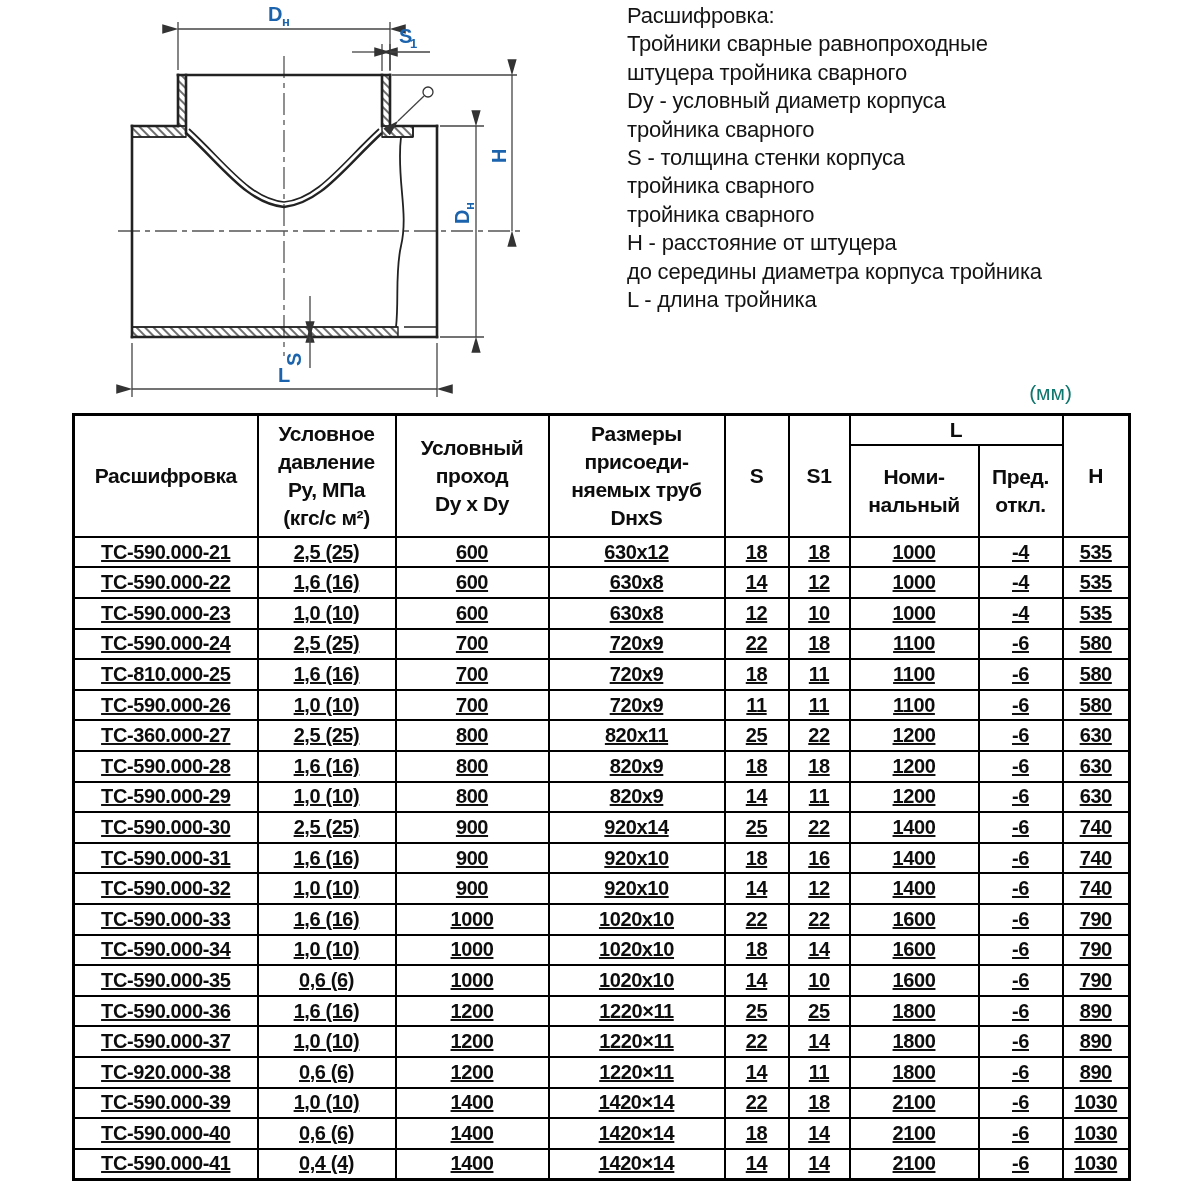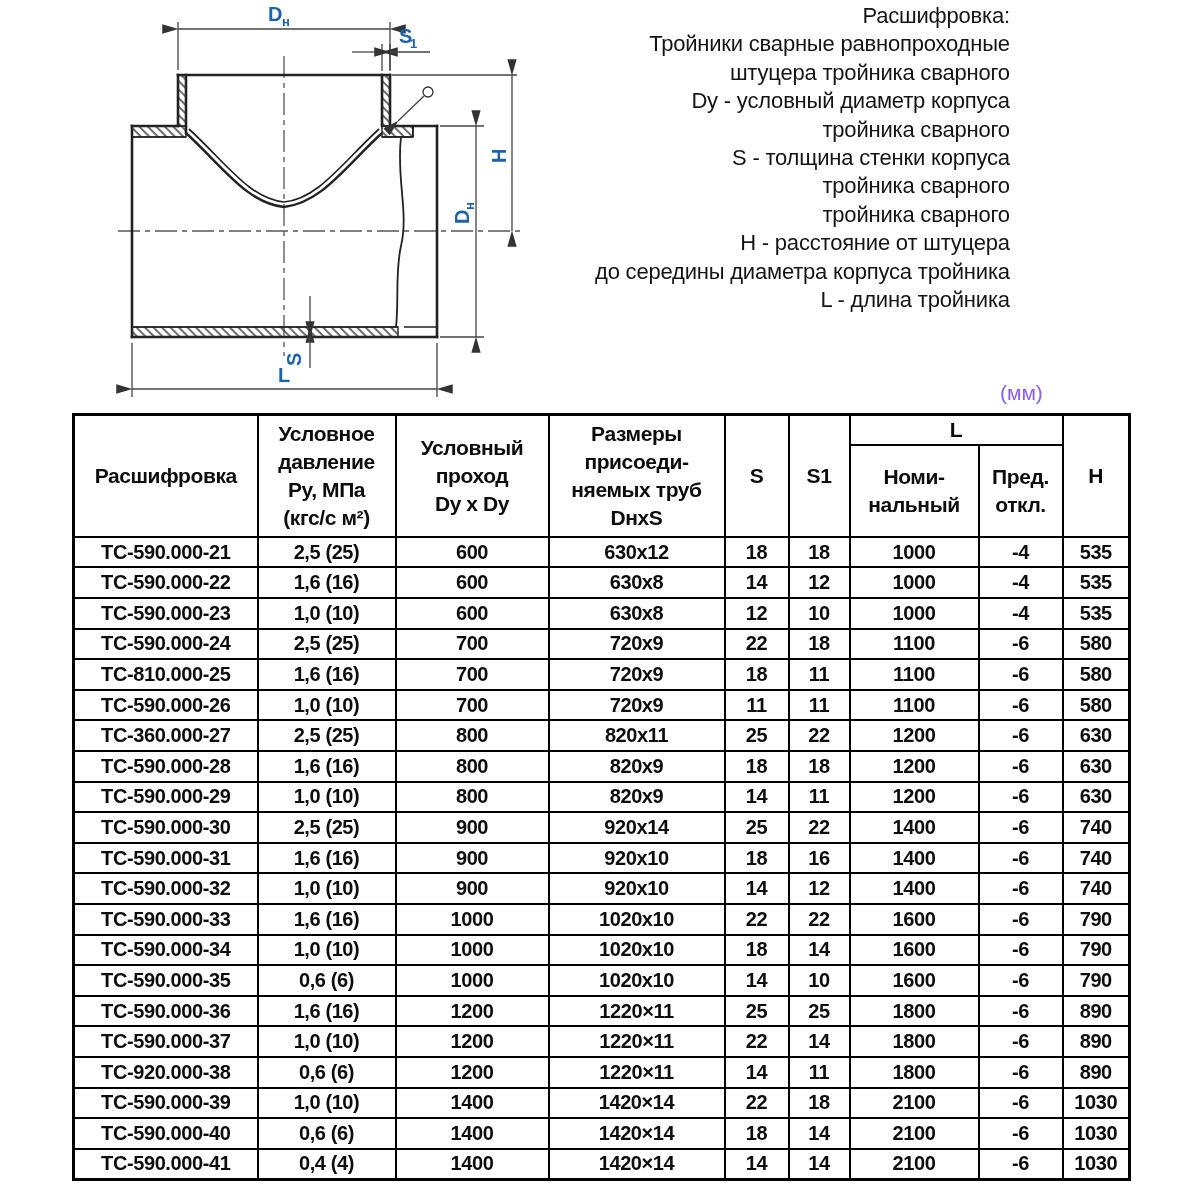--- a/index.html
+++ b/index.html
@@ -1,27 +1,27 @@
 <!DOCTYPE html>
 <html><head>
 <meta charset="utf-8">
 <style>
   html,body{margin:0;padding:0;background:#fff;}
   body{width:1200px;height:1195px;overflow:hidden;font-family:"Liberation Sans",sans-serif;color:#111;}
   .top{position:relative;width:1200px;height:413px;}
   .drawing-wrap{position:absolute;left:0;top:0;}
-  .legend{position:absolute;left:595px;top:2px;font-size:22px;line-height:28.4px;letter-spacing:-0.2px;color:#141414;text-align:right;}
-  .units{position:absolute;left:1000px;top:381px;width:72px;font-size:21px;color:#8b5cf6;}
+  .legend{position:absolute;left:627px;top:2px;font-size:22px;line-height:28.4px;letter-spacing:-0.2px;color:#141414;}
+  .units{position:absolute;left:1000px;top:381px;width:72px;text-align:right;font-size:21px;color:#0f766e;}
   table.dims{margin-left:72px;width:1056px;border-collapse:collapse;table-layout:fixed;border:3px solid #000;}
   table.dims th,table.dims td{border:2px solid #000;padding:0;text-align:center;vertical-align:middle;color:#0d0d0d;}
   table.dims th{font-size:21px;font-weight:700;line-height:1.32;white-space:pre-line;letter-spacing:-0.4px;}
   table.dims td{font-size:20px;font-weight:700;letter-spacing:-0.4px;}
   tr.h1{height:26px;}
   tr.h2{height:92px;}
-  tbody tr{height:30.62px;}
+  tbody tr{height:30.62px;text-decoration:underline;}
   
   .dlab{fill:#1b64ad;font-family:"Liberation Sans",sans-serif;font-size:20px;font-weight:700;}
   .dsub{fill:#1b64ad;font-family:"Liberation Sans",sans-serif;font-size:13px;font-weight:700;}
 </style>
 </head>
 <body>
 
 <div class="top">
 
   <div class="drawing-wrap">

